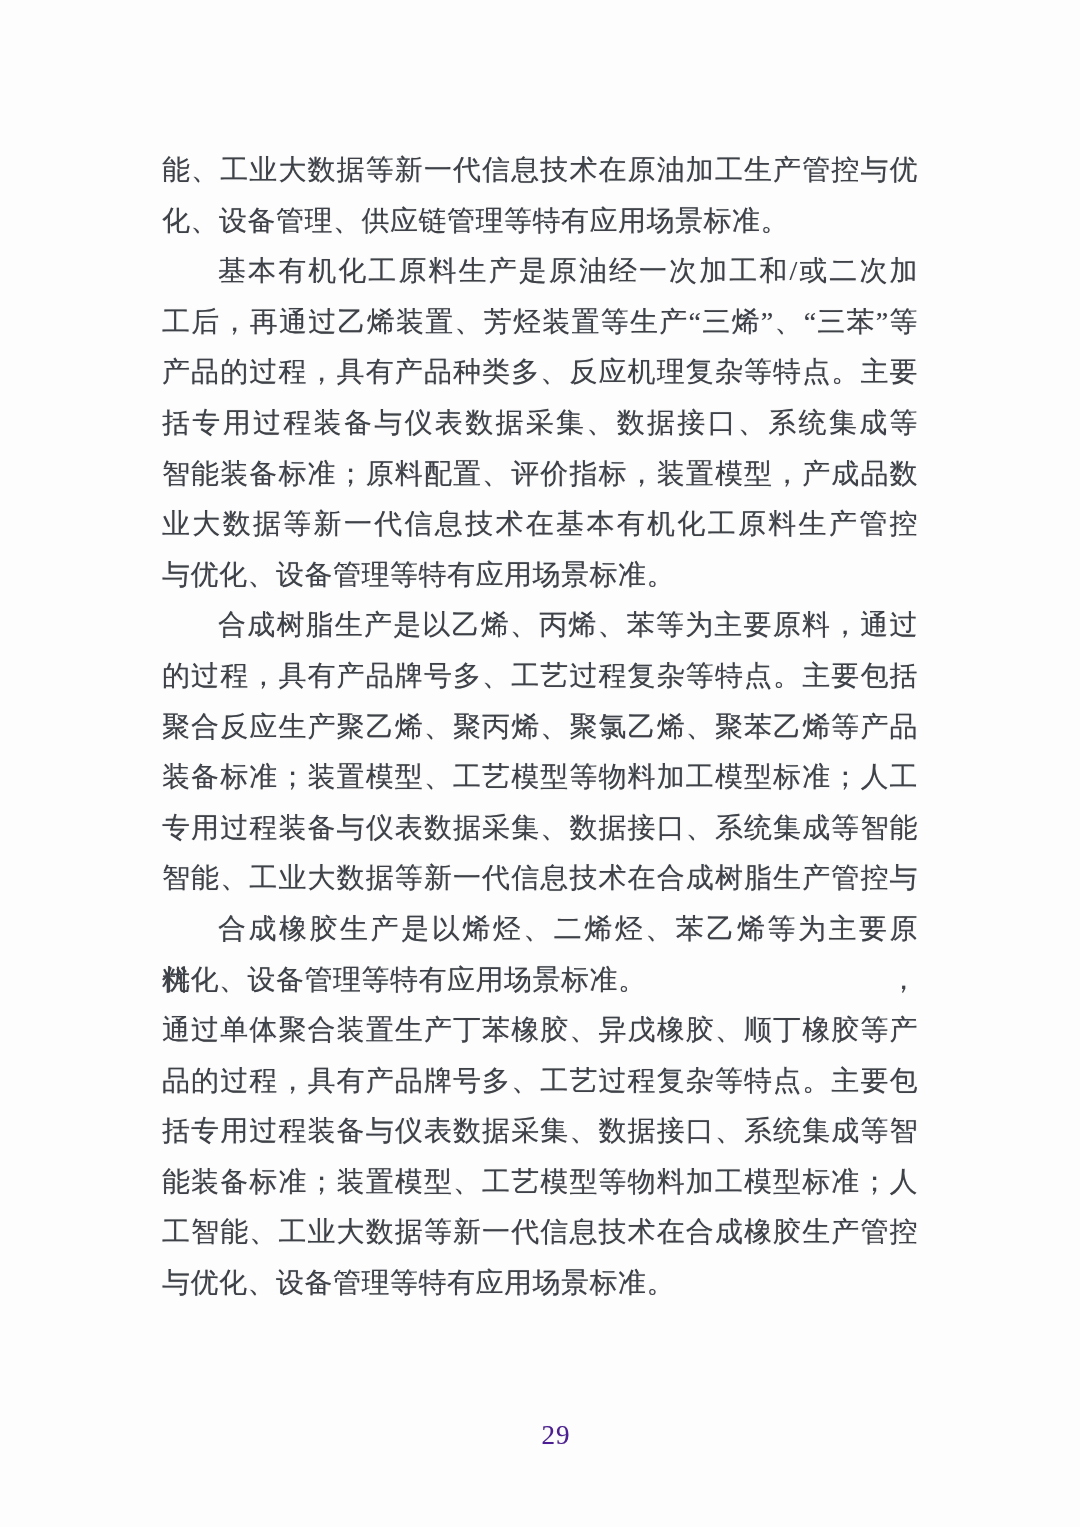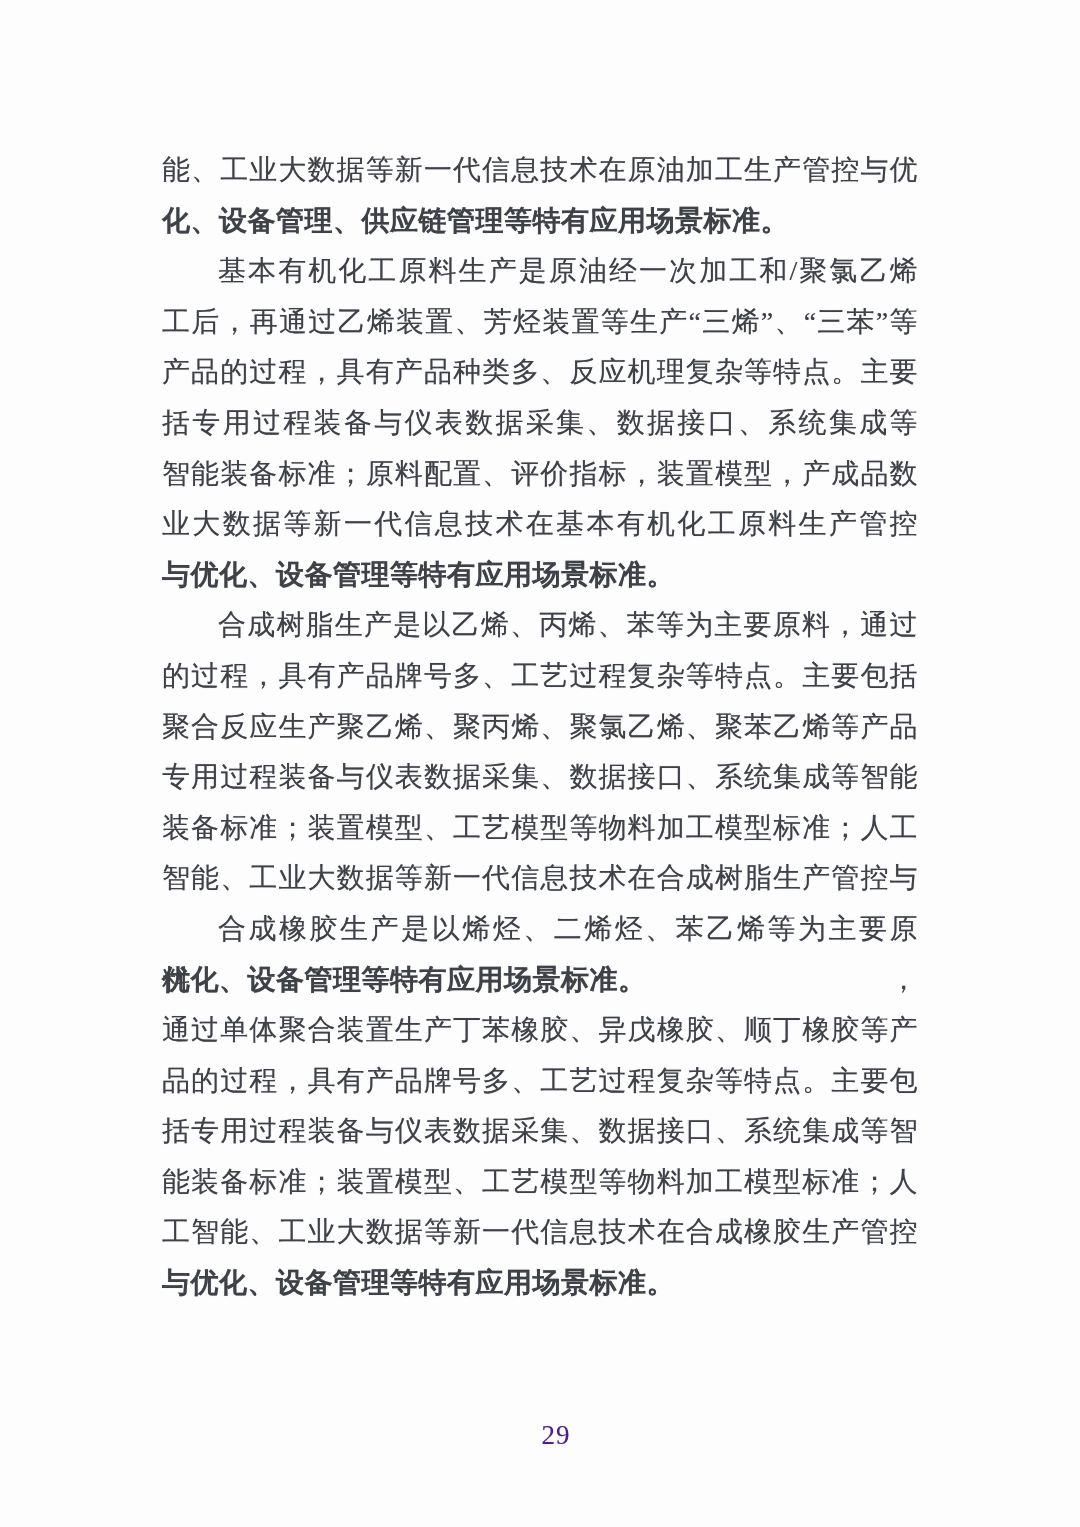--- a/index.html
+++ b/index.html
@@ -31,21 +31,20 @@
   .line {
     height: 50.6px;
   }
   .line.just {
     text-align: justify;
     text-align-last: justify;
   }
   .line.end {
     text-align: right;
     text-align-last: left;
-    font-weight: bold;
   }
   .line.ind {
     text-indent: 56px;
   }
   .page-number {
     position: absolute;
     left: 16px;
     top: 1420px;
     width: 100%;
     text-align: center;
@@ -55,32 +54,32 @@
     text-shadow: 0 0 0.7px rgba(80, 80, 85, 0.5);
   }
 </style>
 </head>
 <body>
 
 <div class="page">
   <div class="text-block">
     <div class="line just">能、工业大数据等新一代信息技术在原油加工生产管控与优</div>
     <div class="line end">化、设备管理、供应链管理等特有应用场景标准。</div>
-    <div class="line just ind">基本有机化工原料生产是原油经一次加工和/聚氯乙烯</div>
+    <div class="line just ind">基本有机化工原料生产是原油经一次加工和/或二次加</div>
     <div class="line just">工后，再通过乙烯装置、芳烃装置等生产“三烯”、“三苯”等</div>
     <div class="line just">产品的过程，具有产品种类多、反应机理复杂等特点。主要</div>
     <div class="line just">括专用过程装备与仪表数据采集、数据接口、系统集成等</div>
     <div class="line just">智能装备标准；原料配置、评价指标，装置模型，产成品数</div>
     <div class="line just">业大数据等新一代信息技术在基本有机化工原料生产管控</div>
     <div class="line end">与优化、设备管理等特有应用场景标准。</div>
     <div class="line just ind">合成树脂生产是以乙烯、丙烯、苯等为主要原料，通过</div>
     <div class="line just">的过程，具有产品牌号多、工艺过程复杂等特点。主要包括</div>
     <div class="line just">聚合反应生产聚乙烯、聚丙烯、聚氯乙烯、聚苯乙烯等产品</div>
+    <div class="line just">装备标准；装置模型、工艺模型等物料加工模型标准；人工</div>
     <div class="line just">专用过程装备与仪表数据采集、数据接口、系统集成等智能</div>
-    <div class="line just">装备标准；装置模型、工艺模型等物料加工模型标准；人工</div>
     <div class="line just">智能、工业大数据等新一代信息技术在合成树脂生产管控与</div>
     <div class="line just ind">合成橡胶生产是以烯烃、二烯烃、苯乙烯等为主要原料，</div>
     <div class="line end">优化、设备管理等特有应用场景标准。</div>
     <div class="line just">通过单体聚合装置生产丁苯橡胶、异戊橡胶、顺丁橡胶等产</div>
     <div class="line just">品的过程，具有产品牌号多、工艺过程复杂等特点。主要包</div>
     <div class="line just">括专用过程装备与仪表数据采集、数据接口、系统集成等智</div>
     <div class="line just">能装备标准；装置模型、工艺模型等物料加工模型标准；人</div>
     <div class="line just">工智能、工业大数据等新一代信息技术在合成橡胶生产管控</div>
     <div class="line end">与优化、设备管理等特有应用场景标准。</div>
   </div>

